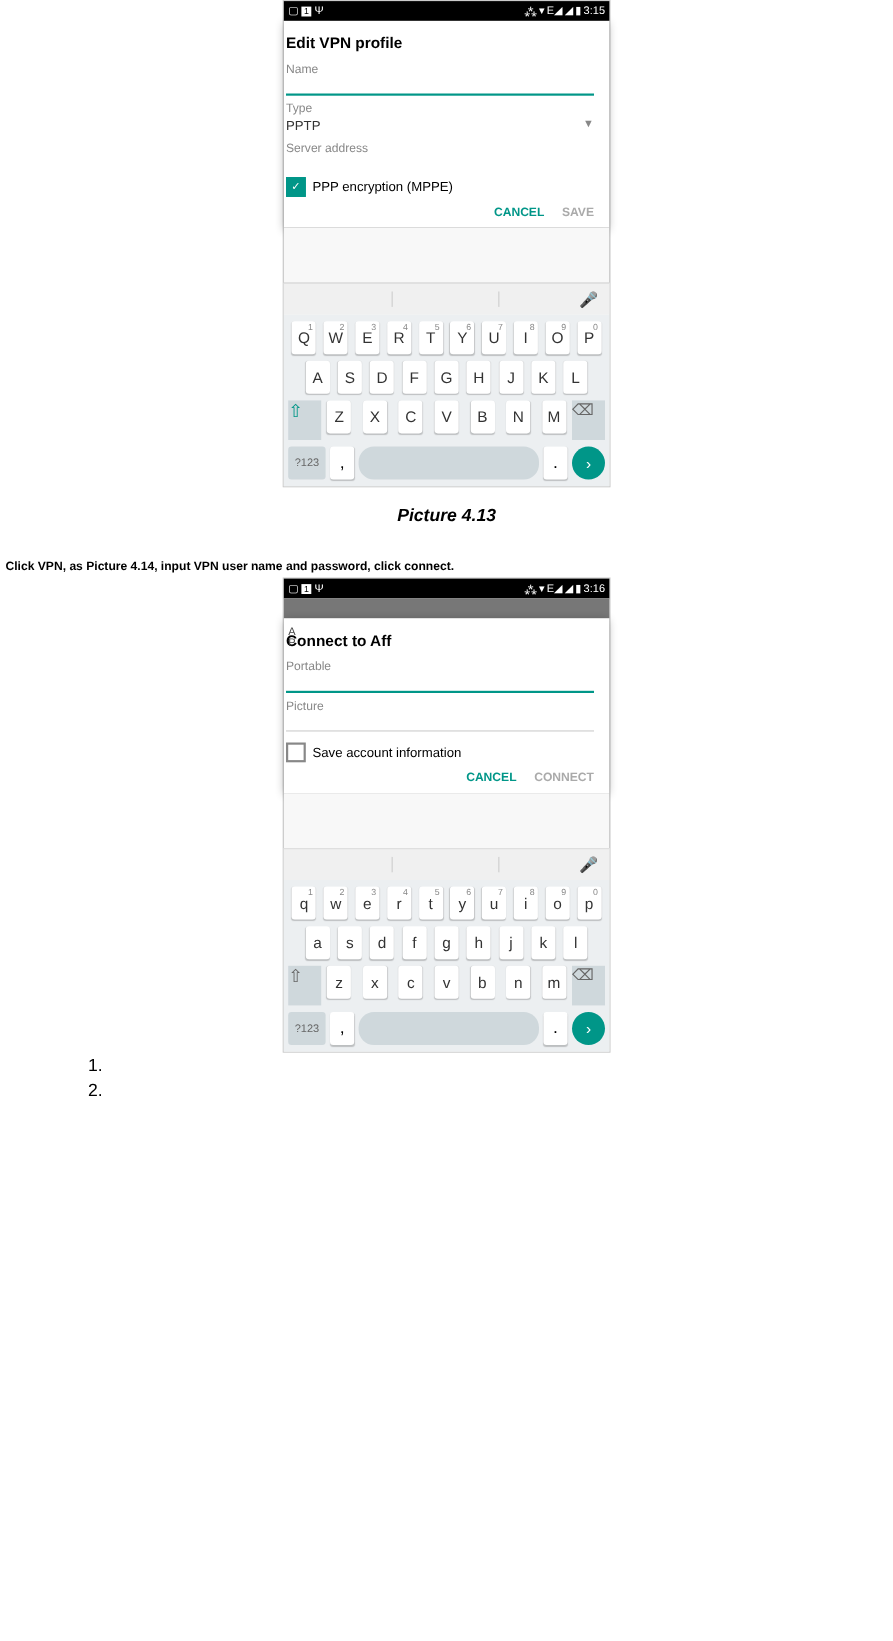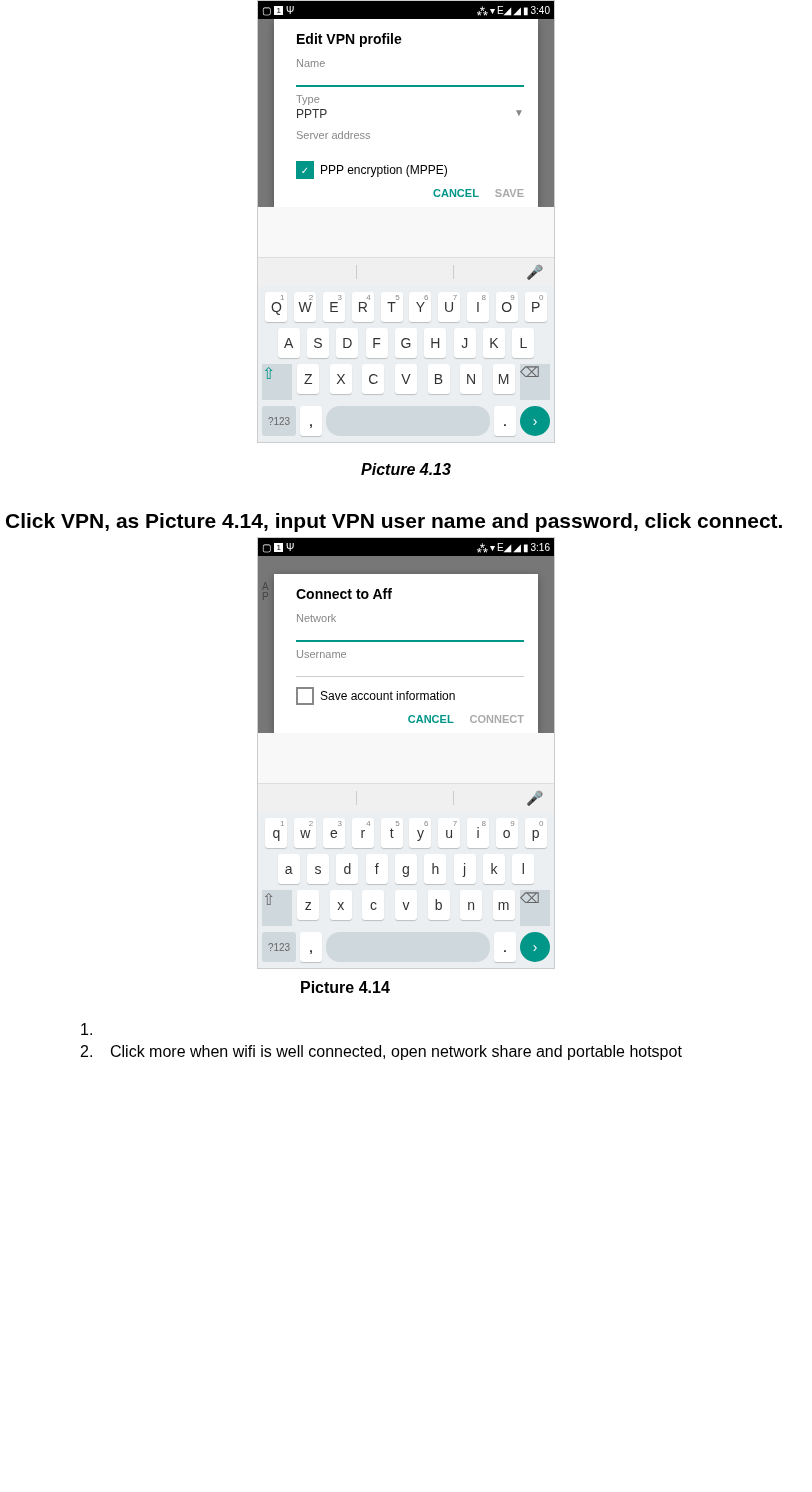--- a/index.html
+++ b/index.html
@@ -31,22 +31,22 @@
 }
 .status-left { display: flex; gap: 3px; align-items: center; }
 .status-right { display: flex; gap: 2px; align-items: center; }
 .dialog-back {
   background: #777;
   padding: 0;
   position: relative;
 }
 .dialog {
   background: #fff;
-  margin: 0 16px;
-  padding: 12px 14px 8px 22px;
+  margin: 0 0;
+  padding: 12px 14px 8px 2px;
   box-shadow: 0 2px 8px rgba(0,0,0,0.3);
 }
 .dialog-title {
   font-weight: bold;
   font-size: 14px;
   margin-bottom: 10px;
 }
 .field-label {
   color: #888;
   font-size: 11px;
@@ -230,21 +230,21 @@
   margin: 18px 0 30px 0;
   font-style: italic;
 }
 .caption-414 {
   font-weight: bold;
   font-size: 16px;
   margin: 10px 0 24px 0;
   padding-left: 295px;
 }
 .para {
-  font-size: 21px;
+  font-size: 11px;
   font-weight: bold;
   margin: 4px 0;
 }
 .subpara {
   font-size: 16px;
   margin: 3px 0;
 }
 .list {
   padding-left: 75px;
 }
@@ -281,21 +281,21 @@
         <span>▢</span>
         <span style="background:#fff;color:#000;padding:0 2px;font-size:8px;">1</span>
         <span>Ψ</span>
       </div>
       <div class="status-right">
         <span>⁂</span>
         <span>▾</span>
         <span>E◢</span>
         <span>◢</span>
         <span>▮</span>
-        <span>3:40</span>
+        <span>3:15</span>
       </div>
     </div>
     <div class="dialog-back">
       <div class="dialog">
         <div class="dialog-title">Edit VPN profile</div>
         <div class="field-label">Name</div>
         <div class="input-line"></div>
         <div class="field-label">Type</div>
         <div class="type-value">
           <span>PPTP</span>
@@ -387,23 +387,23 @@
       </div>
     </div>
     <div class="dialog-back" style="position:relative;">
       <div style="height:18px;"></div>
       <div class="back-label">
         <div>A</div>
         <div>P</div>
       </div>
       <div class="dialog">
         <div class="dialog-title">Connect to Aff</div>
-        <div class="field-label">Network</div>
+        <div class="field-label">Portable</div>
         <div class="input-line"></div>
-        <div class="field-label">Username</div>
+        <div class="field-label">Picture</div>
         <div class="input-line-grey"></div>
         <div class="checkbox-row">
           <div class="checkbox-empty"></div>
           <span>Save account information</span>
         </div>
         <div class="dialog-actions">
           <span class="btn-cancel">CANCEL</span>
           <span class="btn-connect">CONNECT</span>
         </div>
       </div>
@@ -454,25 +454,23 @@
       <div class="kb-bottom">
         <div class="key-123">?123</div>
         <div class="key-comma">,</div>
         <div class="key-space"></div>
         <div class="key-period">.</div>
         <div class="key-enter">›</div>
       </div>
     </div>
   </div>
 
-  <div class="caption-414">Picture 4.14</div>
 
   <div class="list">
     <div class="list-item">
       <span class="list-num">1.</span>
     </div>
     <div class="list-item">
       <span class="list-num">2.</span>
-      <span>Click more when wifi is well connected, open network share and portable hotspot</span>
     </div>
   </div>
 
 </div>
 
 </body></html>

